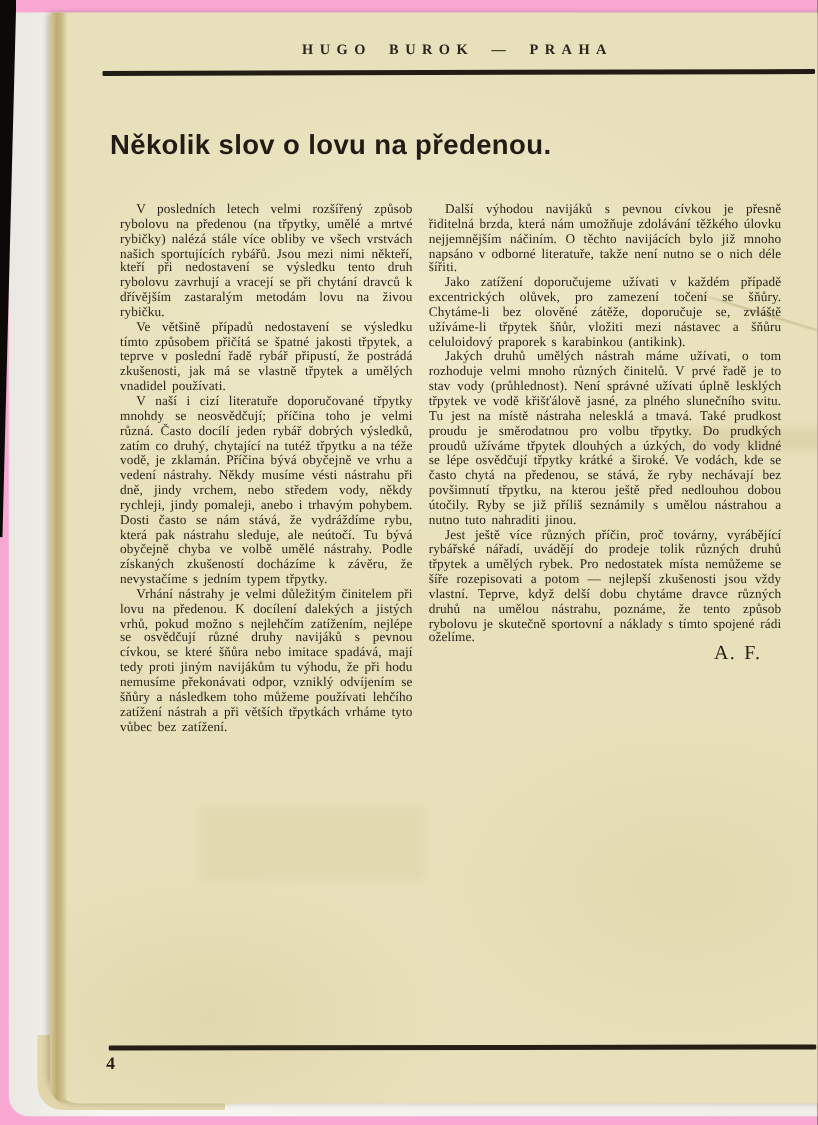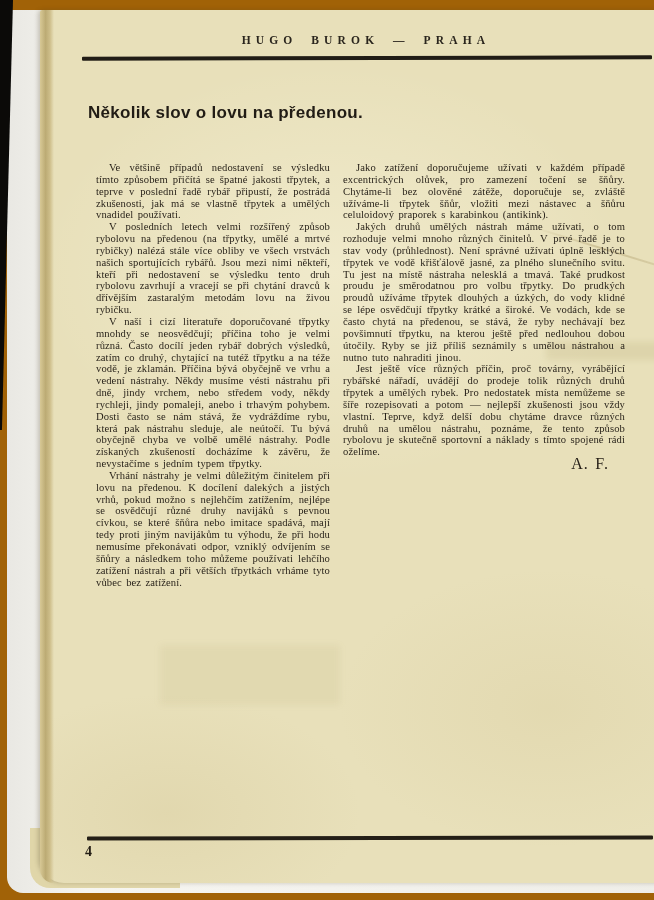--- a/index.html
+++ b/index.html
@@ -2,21 +2,21 @@
 <html><head>
 <meta charset="utf-8">
 <style>
   html,body{margin:0;padding:0;}
   body{
     width:654px;height:900px;
     background:#0b0a08;
     font-family:"Liberation Serif", serif;
     overflow:hidden;
   }
-  .scan{position:relative;width:654px;height:900px;background:#a16207;overflow:hidden;}
+  .scan{position:relative;width:654px;height:900px;background:#f9a8d4;overflow:hidden;}
 
   
   .backing{
     position:absolute;left:7px;top:10px;right:-20px;bottom:7px;
     background:linear-gradient(90deg,#e9e8e3 0%,#f6f5f0 12%,#f2f1ec 60%,#efeee8 100%);
     border-radius:0 0 0 16px;
   }
   
   .left-wedge{
     position:absolute;left:0;top:0;width:13px;height:430px;
@@ -66,21 +66,21 @@
     letter-spacing:0.45em;word-spacing:0.5em;
   }
   .header-rule{
     position:absolute;left:42px;top:46px;width:570px;height:4px;
     background:#211d16;border-radius:1px;
     transform:rotate(-0.15deg);
   }
   .article-title{
     position:absolute;left:48px;top:93px;margin:0;
     font-family:"Liberation Sans", sans-serif;
-    font-weight:bold;font-size:17px;letter-spacing:0.3px;
+    font-weight:bold;font-size:22px;letter-spacing:0.3px;
     color:#211c15;
   }
   .col{
     position:absolute;top:152px;
     font-size:10.6px;line-height:11.85px;
     color:#251f17;
     text-align:justify;
     letter-spacing:0.1px;word-spacing:1.6px;
   }
   .col p{margin:0;text-indent:13px;}
@@ -112,27 +112,28 @@
     <div class="crease"></div>
     <div class="ghost g1"></div>
     <div class="ghost g2"></div>
 
     <div class="publisher">HUGO BUROK — PRAHA</div>
     <div class="header-rule"></div>
 
     <h1 class="article-title">Několik slov o lovu na předenou.</h1>
 
     <div class="col col-left">
+      <p>V posledních letech velmi rozšířený způsob rybolovu na předenou (na třpytky, umělé a mrtvé rybičky) nalézá stále více obliby ve všech vrstvách našich sportujících rybářů. Jsou mezi nimi někteří, kteří při nedostavení se výsledku tento druh rybolovu zavrhují a vracejí se při chytání dravců k dřívějším zastaralým metodám lovu na živou rybičku.</p>
       <p>Ve většině případů nedostavení se výsledku tímto způsobem přičítá se špatné jakosti třpytek, a teprve v poslední řadě rybář připustí, že postrádá zkušenosti, jak má se vlastně třpytek a umělých vnadidel používati.</p>
-      <p>V posledních letech velmi rozšířený způsob rybolovu na předenou (na třpytky, umělé a mrtvé rybičky) nalézá stále více obliby ve všech vrstvách našich sportujících rybářů. Jsou mezi nimi někteří, kteří při nedostavení se výsledku tento druh rybolovu zavrhují a vracejí se při chytání dravců k dřívějším zastaralým metodám lovu na živou rybičku.</p>
       <p>V naší i cizí literatuře doporučované třpytky mnohdy se neosvědčují; příčina toho je velmi různá. Často docílí jeden rybář dobrých výsledků, zatím co druhý, chytající na tutéž třpytku a na téže vodě, je zklamán. Příčina bývá obyčejně ve vrhu a vedení nástrahy. Někdy musíme vésti nástrahu při dně, jindy vrchem, nebo středem vody, někdy rychleji, jindy pomaleji, anebo i trhavým pohybem. Dosti často se nám stává, že vydráždíme rybu, která pak nástrahu sleduje, ale neútočí. Tu bývá obyčejně chyba ve volbě umělé nástrahy. Podle získaných zkušeností docházíme k závěru, že nevystačíme s jedním typem třpytky.</p>
       <p>Vrhání nástrahy je velmi důležitým činitelem při lovu na předenou. K docílení dalekých a jistých vrhů, pokud možno s nejlehčím zatížením, nejlépe se osvědčují různé druhy navijáků s pevnou cívkou, se které šňůra nebo imitace spadává, mají tedy proti jiným navijákům tu výhodu, že při hodu nemusíme překonávati odpor, vzniklý odvíjením se šňůry a následkem toho můžeme používati lehčího zatížení nástrah a při větších třpytkách vrháme tyto vůbec bez zatížení.</p>
     </div>
 
     <div class="col col-right">
+      <p>Další výhodou navijáků s pevnou cívkou je přesně řiditelná brzda, která nám umožňuje zdolávání těžkého úlovku nejjemnějším náčiním. O těchto navijácích bylo již mnoho napsáno v odborné literatuře, takže není nutno se o nich déle šířiti.</p>
       <p>Jako zatížení doporučujeme užívati v každém případě excentrických olůvek, pro zamezení točení se šňůry. Chytáme-li bez olověné zátěže, doporučuje se, zvláště užíváme-li třpytek šňůr, vložiti mezi nástavec a šňůru celuloidový praporek s karabinkou (antikink).</p>
       <p>Jakých druhů umělých nástrah máme užívati, o tom rozhoduje velmi mnoho různých činitelů. V prvé řadě je to stav vody (průhlednost). Není správné užívati úplně lesklých třpytek ve vodě křišťálově jasné, za plného slunečního svitu. Tu jest na místě nástraha nelesklá a tmavá. Také prudkost proudu je směrodatnou pro volbu třpytky. Do prudkých proudů užíváme třpytek dlouhých a úzkých, do vody klidné se lépe osvědčují třpytky krátké a široké. Ve vodách, kde se často chytá na předenou, se stává, že ryby nechávají bez povšimnutí třpytku, na kterou ještě před nedlouhou dobou útočily. Ryby se již příliš seznámily s umělou nástrahou a nutno tuto nahraditi jinou.</p>
       <p>Jest ještě více různých příčin, proč továrny, vyrábějící rybářské nářadí, uvádějí do prodeje tolik různých druhů třpytek a umělých rybek. Pro nedostatek místa nemůžeme se šíře rozepisovati a potom — nejlepší zkušenosti jsou vždy vlastní. Teprve, když delší dobu chytáme dravce různých druhů na umělou nástrahu, poznáme, že tento způsob rybolovu je skutečně sportovní a náklady s tímto spojené rádi oželíme.</p>
       <p class="signature">A. F.</p>
     </div>
 
     <div class="footer-rule"></div>
     <div class="page-number">4</div>
   </div>
 </div>

